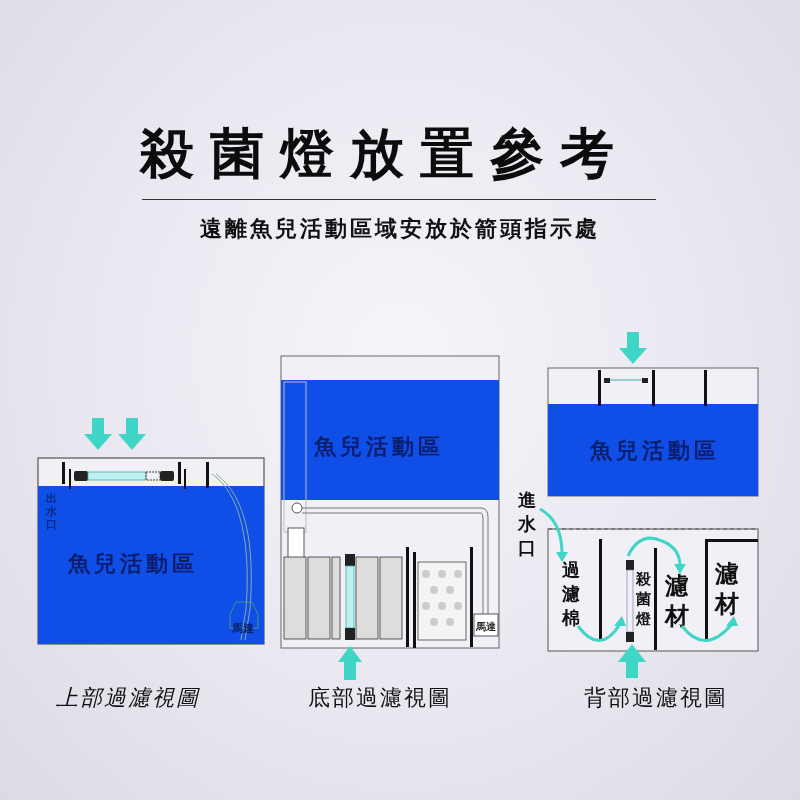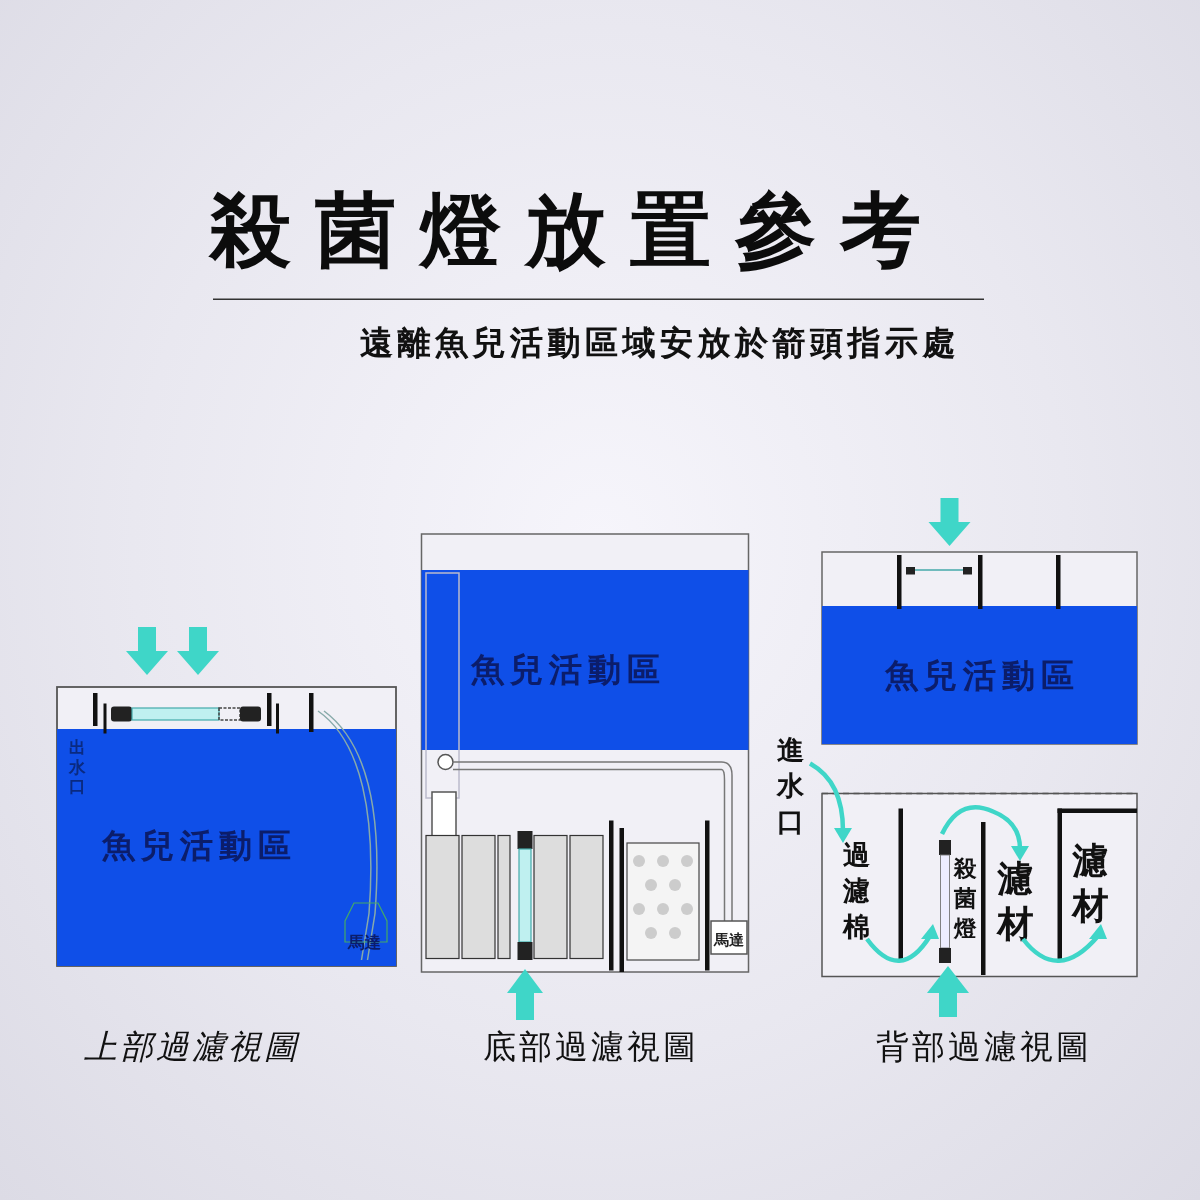--- a/index.html
+++ b/index.html
@@ -2,21 +2,21 @@
 <html><head>
 <meta charset="utf-8">
 <style>
   html,body{margin:0;padding:0;}
   body{width:800px;height:800px;overflow:hidden;position:relative;
     background: radial-gradient(ellipse at 50% 45%, #f6f5fb 0%, #e9e8f0 55%, #dcdbe5 100%);
     font-family:"DejaVu Serif", serif; color:#111;}
   .title{position:absolute;left:140px;top:118px;width:520px;text-align:left;
     font-size:54px;font-weight:bold;letter-spacing:16px;color:#0c0c0c;}
   .rule{position:absolute;left:142px;top:199px;width:514px;height:1px;background:#333;}
-  .subtitle{position:absolute;left:160px;top:214px;width:480px;text-align:right;
+  .subtitle{position:absolute;left:160px;top:214px;width:480px;text-align:center;
     font-size:22px;font-weight:bold;letter-spacing:3px;color:#111;}
   .panel{position:absolute;}
   svg text{font-family:"DejaVu Serif", serif;font-weight:bold;}
   .caption{position:absolute;top:683px;font-size:22px;letter-spacing:2px;color:#111;}
 </style>
 </head>
 <body>
 
 <div class="title">殺菌燈放置參考</div>
 <div class="rule"></div>
@@ -101,21 +101,21 @@
     <rect x="194" y="195" width="3" height="100" fill="#111"></rect>
     <rect x="198" y="262" width="24" height="22" fill="#fff" stroke="#555"></rect>
     <text x="200" y="278" font-size="10" fill="#222">馬達</text>
 
     <g fill="#3fd6c8">
       <polygon points="62,310 86,310 74,294"></polygon>
         <rect x="68" y="310" width="12" height="18"></rect>
     </g>
   </svg>
 </div>
-<div class="caption" style="left:322px;">底部過濾視圖</div>
+<div class="caption" style="left:308px;">底部過濾視圖</div>
 
 <div class="panel" style="left:510px;top:326px;width:256px;height:352px;">
   <svg width="256" height="352" viewBox="0 0 256 352">
     <g fill="#3fd6c8">
       <rect x="117" y="6" width="12" height="16"></rect>
         <polygon points="109,22 137,22 123,38"></polygon>
     </g>
     <rect x="38" y="42" width="210" height="128" fill="#f1f0f6" stroke="#666" stroke-width="1"></rect>
     <rect x="38" y="78" width="210" height="92" fill="#0f4fe8"></rect>
     <rect x="88" y="44" width="3" height="36" fill="#111"></rect>

